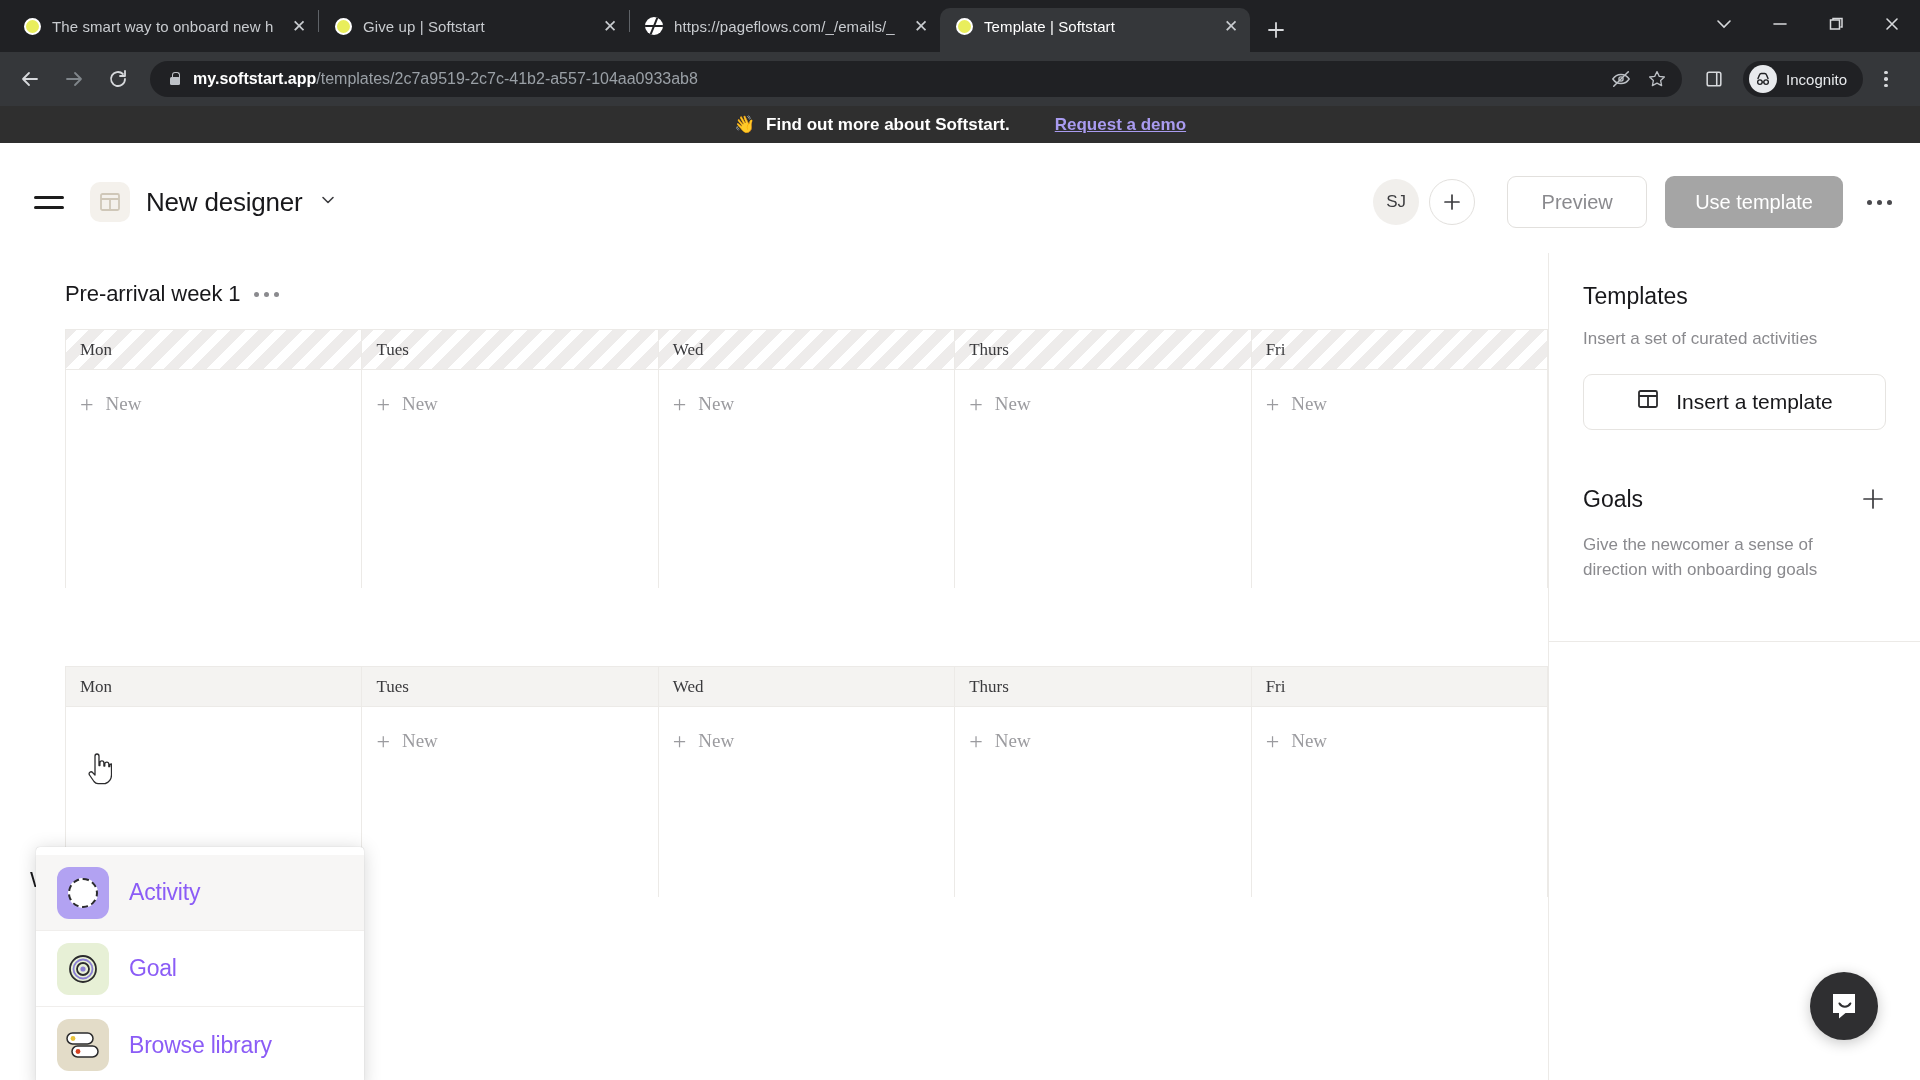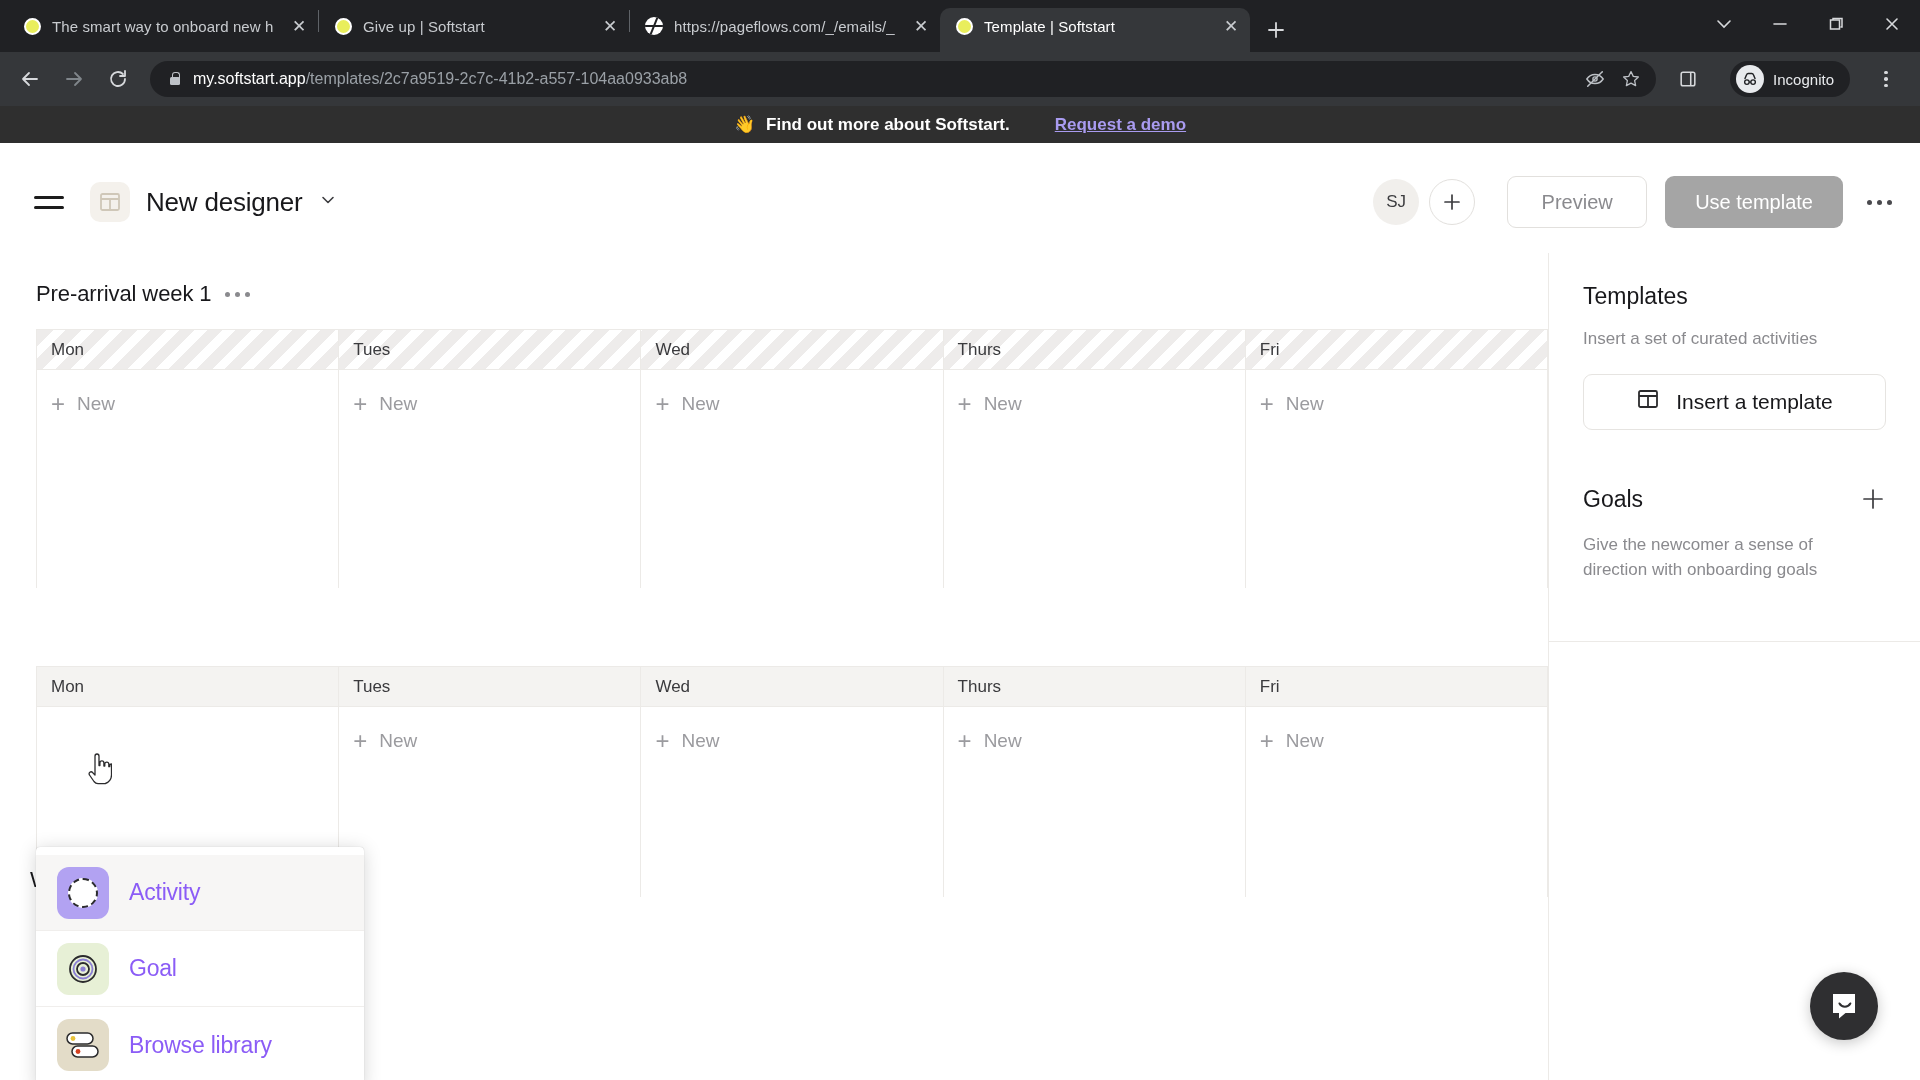--- a/index.html
+++ b/index.html
@@ -79,27 +79,27 @@
   .lock { width: 13px; height: 15px; position: relative; flex:0 0 13px;}
   .lock::before {
     content:""; position:absolute; left:1.5px; top:5px; width:10px; height:8px;
     background:#bdc1c6; border-radius:1.5px;
   }
   .lock::after {
     content:""; position:absolute; left:3.5px; top:0.5px; width:6px; height:7px;
     border:1.7px solid #bdc1c6; border-bottom:none; border-radius:3px 3px 0 0;
   }
   .urltext { font-size: 16px; color: #9aa0a6; white-space: nowrap; }
-  .urltext b { color: #ffffff; font-weight: 400; }
+  .urltext b { color: #ffffff; font-weight: 700; }
   .omnibox .oright { margin-left: auto; display: flex; align-items: center; gap: 2px; }
   .omni-icon {
     width: 34px; height: 34px; border-radius: 50%;
     display: flex; align-items: center; justify-content: center; color: #bdc1c6;
   }
-  .tb-right { display: flex; align-items: center; gap: 16px; padding-right: 4px;}
+  .tb-right { display: flex; align-items: center; gap: 3px; padding-right: 4px;}
   .incognito-pill {
     height: 36px; border-radius: 18px; background: #202124; display: flex;
     align-items: center; gap: 9px; padding: 0 16px 0 6px; color: #e8eaed; font-size: 15px;
     margin-left: 6px;
   }
   .incog-av {
     width: 28px; height: 28px; border-radius: 50%; background: #e8eaed;
     display:flex; align-items:center; justify-content:center;
   }
   .kebab-v { display: flex; flex-direction: column; gap: 3px; align-items: center; }
@@ -153,34 +153,34 @@
   .btn-use {
     height: 52px; border-radius: 9px; background: #a5a5a5; color: #ffffff;
     display: flex; align-items: center; justify-content: center;
     font-size: 20px; padding: 0 30px; margin-left: 18px;
   }
   .kebab-h { display: flex; gap: 5px; margin-left: 24px; align-items:center;}
   .kebab-h i { width: 5px; height: 5px; border-radius: 50%; background: #4a4a4e; display:block;}
 
   
   .main { display: flex; height: 827px; }
-  .canvas { flex: 1 1 auto; position: relative; overflow: hidden; background: #ffffff; }
+  .canvas { flex: 1 1 auto; position: relative; overflow: hidden; background: #ffffff; padding-left: 29px; }
   .sidebar {
     width: 372px; flex: 0 0 372px; border-left: 1px solid #eceae7;
     background: #ffffff;
   }
 
   
   .week-head { padding: 28px 0 22px 36px; display: flex; align-items: center; gap: 14px; }
   .week-title { font-size: 22px; color: #18181b; font-weight: 400; letter-spacing:-0.1px;}
   .week-kebab { display: flex; gap: 5px; align-items:center;}
   .week-kebab i { width: 5px; height: 5px; border-radius: 50%; background: #8a8a8e; display:block;}
 
   .grid { display: flex; border-top: 1px solid #eceae7; margin-left: 36px; }
-  .daycol { flex: 1 1 0; border-right: 1px solid #eceae7; min-width: 0; }
+  .daycol { flex: 1 1 0; border-right: 1px solid #eceae7; min-width: 0; font-family: Liberation Serif, serif; }
   .daycol:first-child { border-left: 1px solid #eceae7; }
   .dayhead {
     height: 40px; display: flex; align-items: center; padding-left: 14px;
     font-size: 17px; color: #3a3a3d;
     background-color: #f4f3f1;
     border-bottom: 1px solid #eceae7;
   }
   .dayhead.striped {
     background-image: repeating-linear-gradient(
       -45deg, #ffffff 0 9px, #eeeceb 9px 20px);

